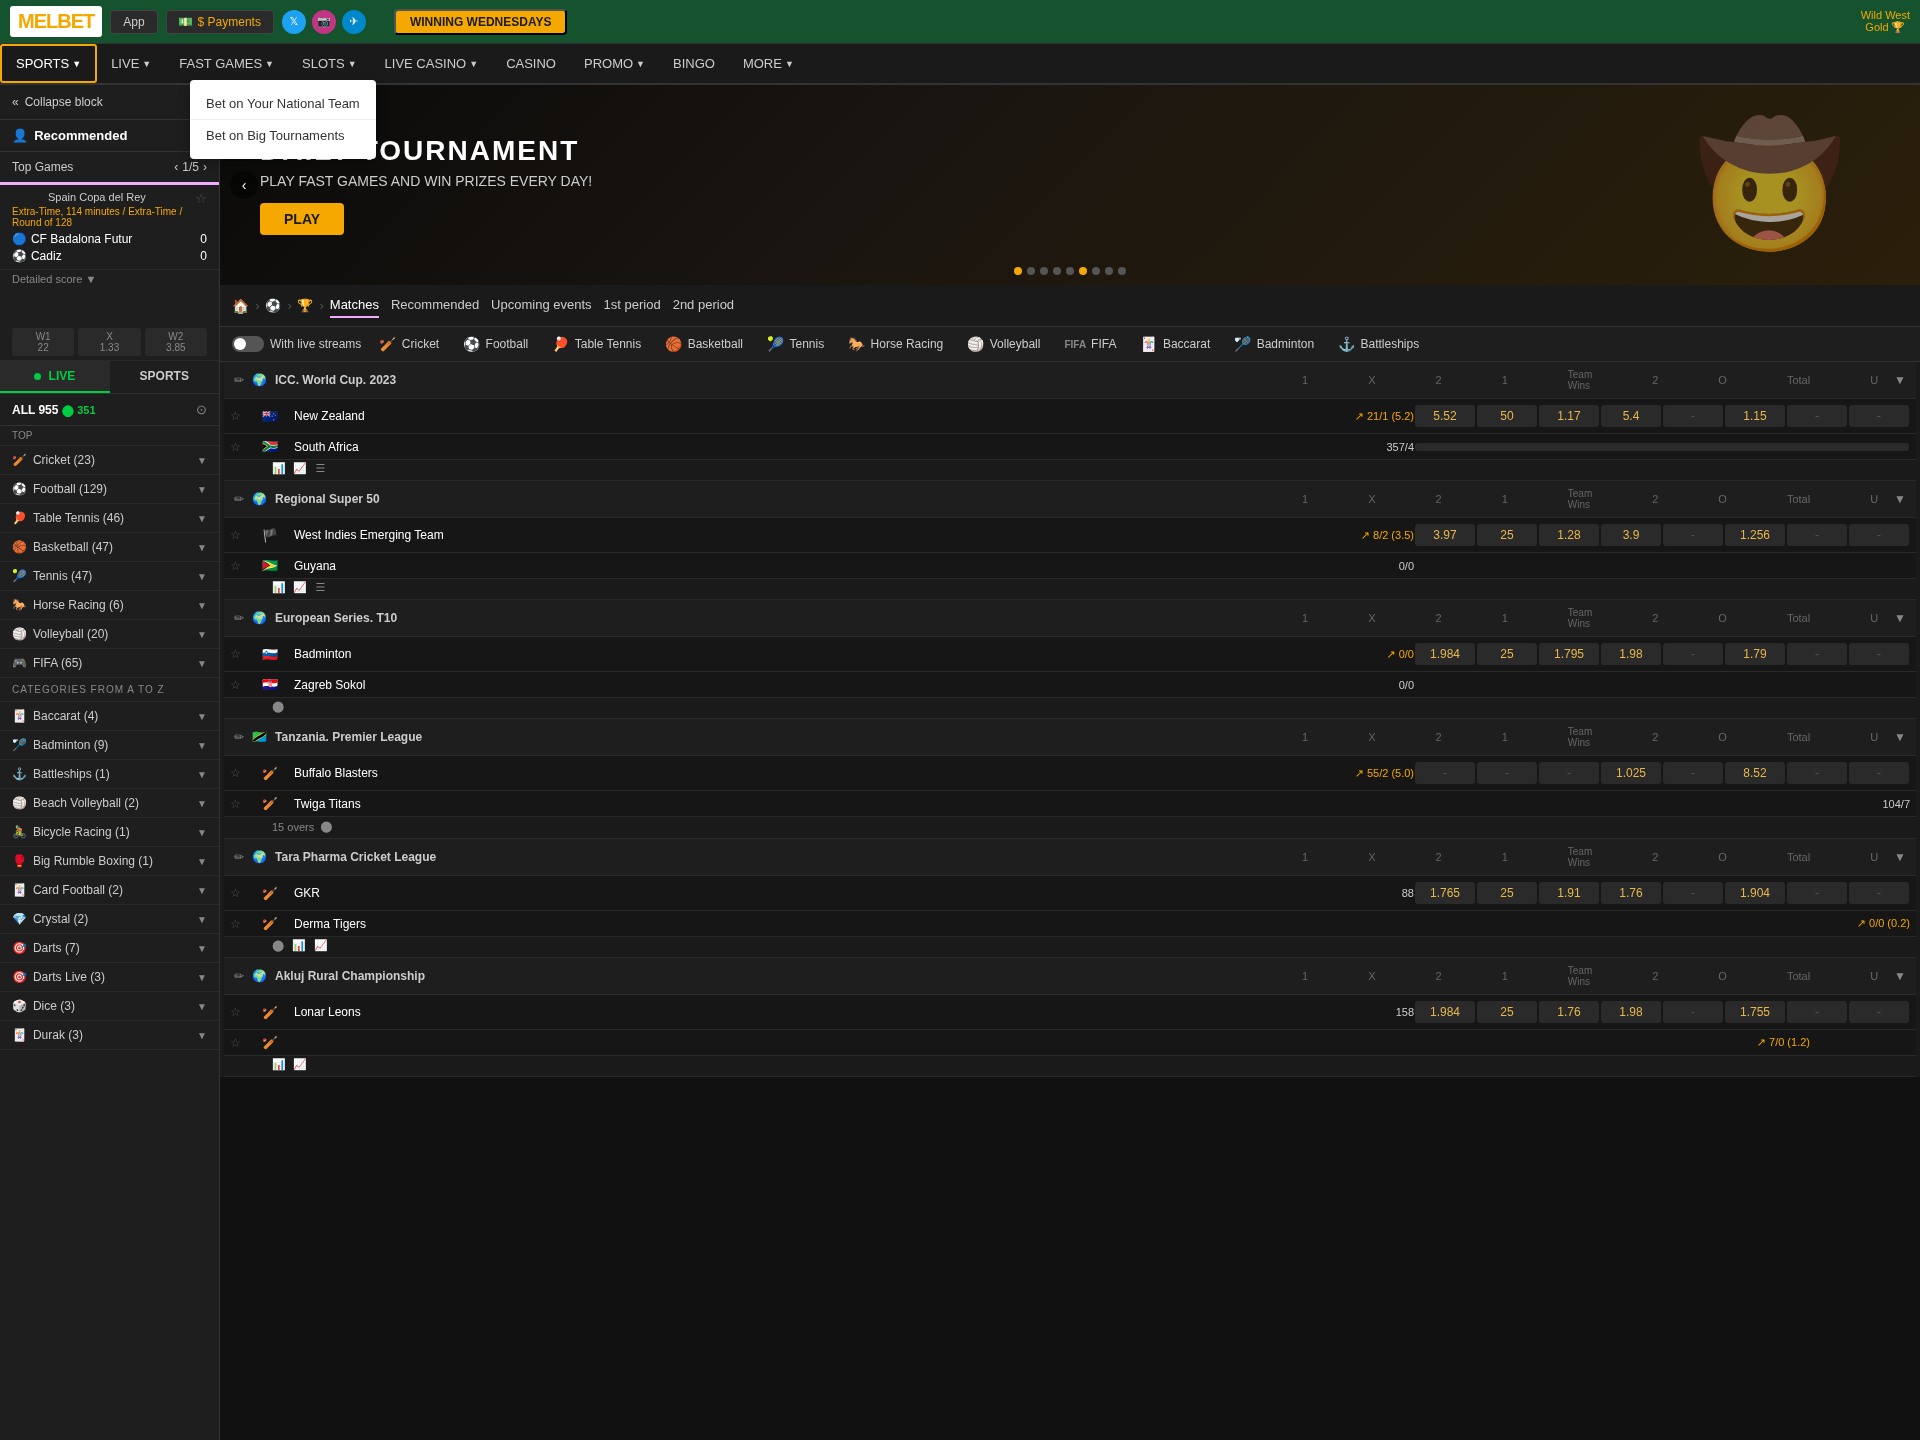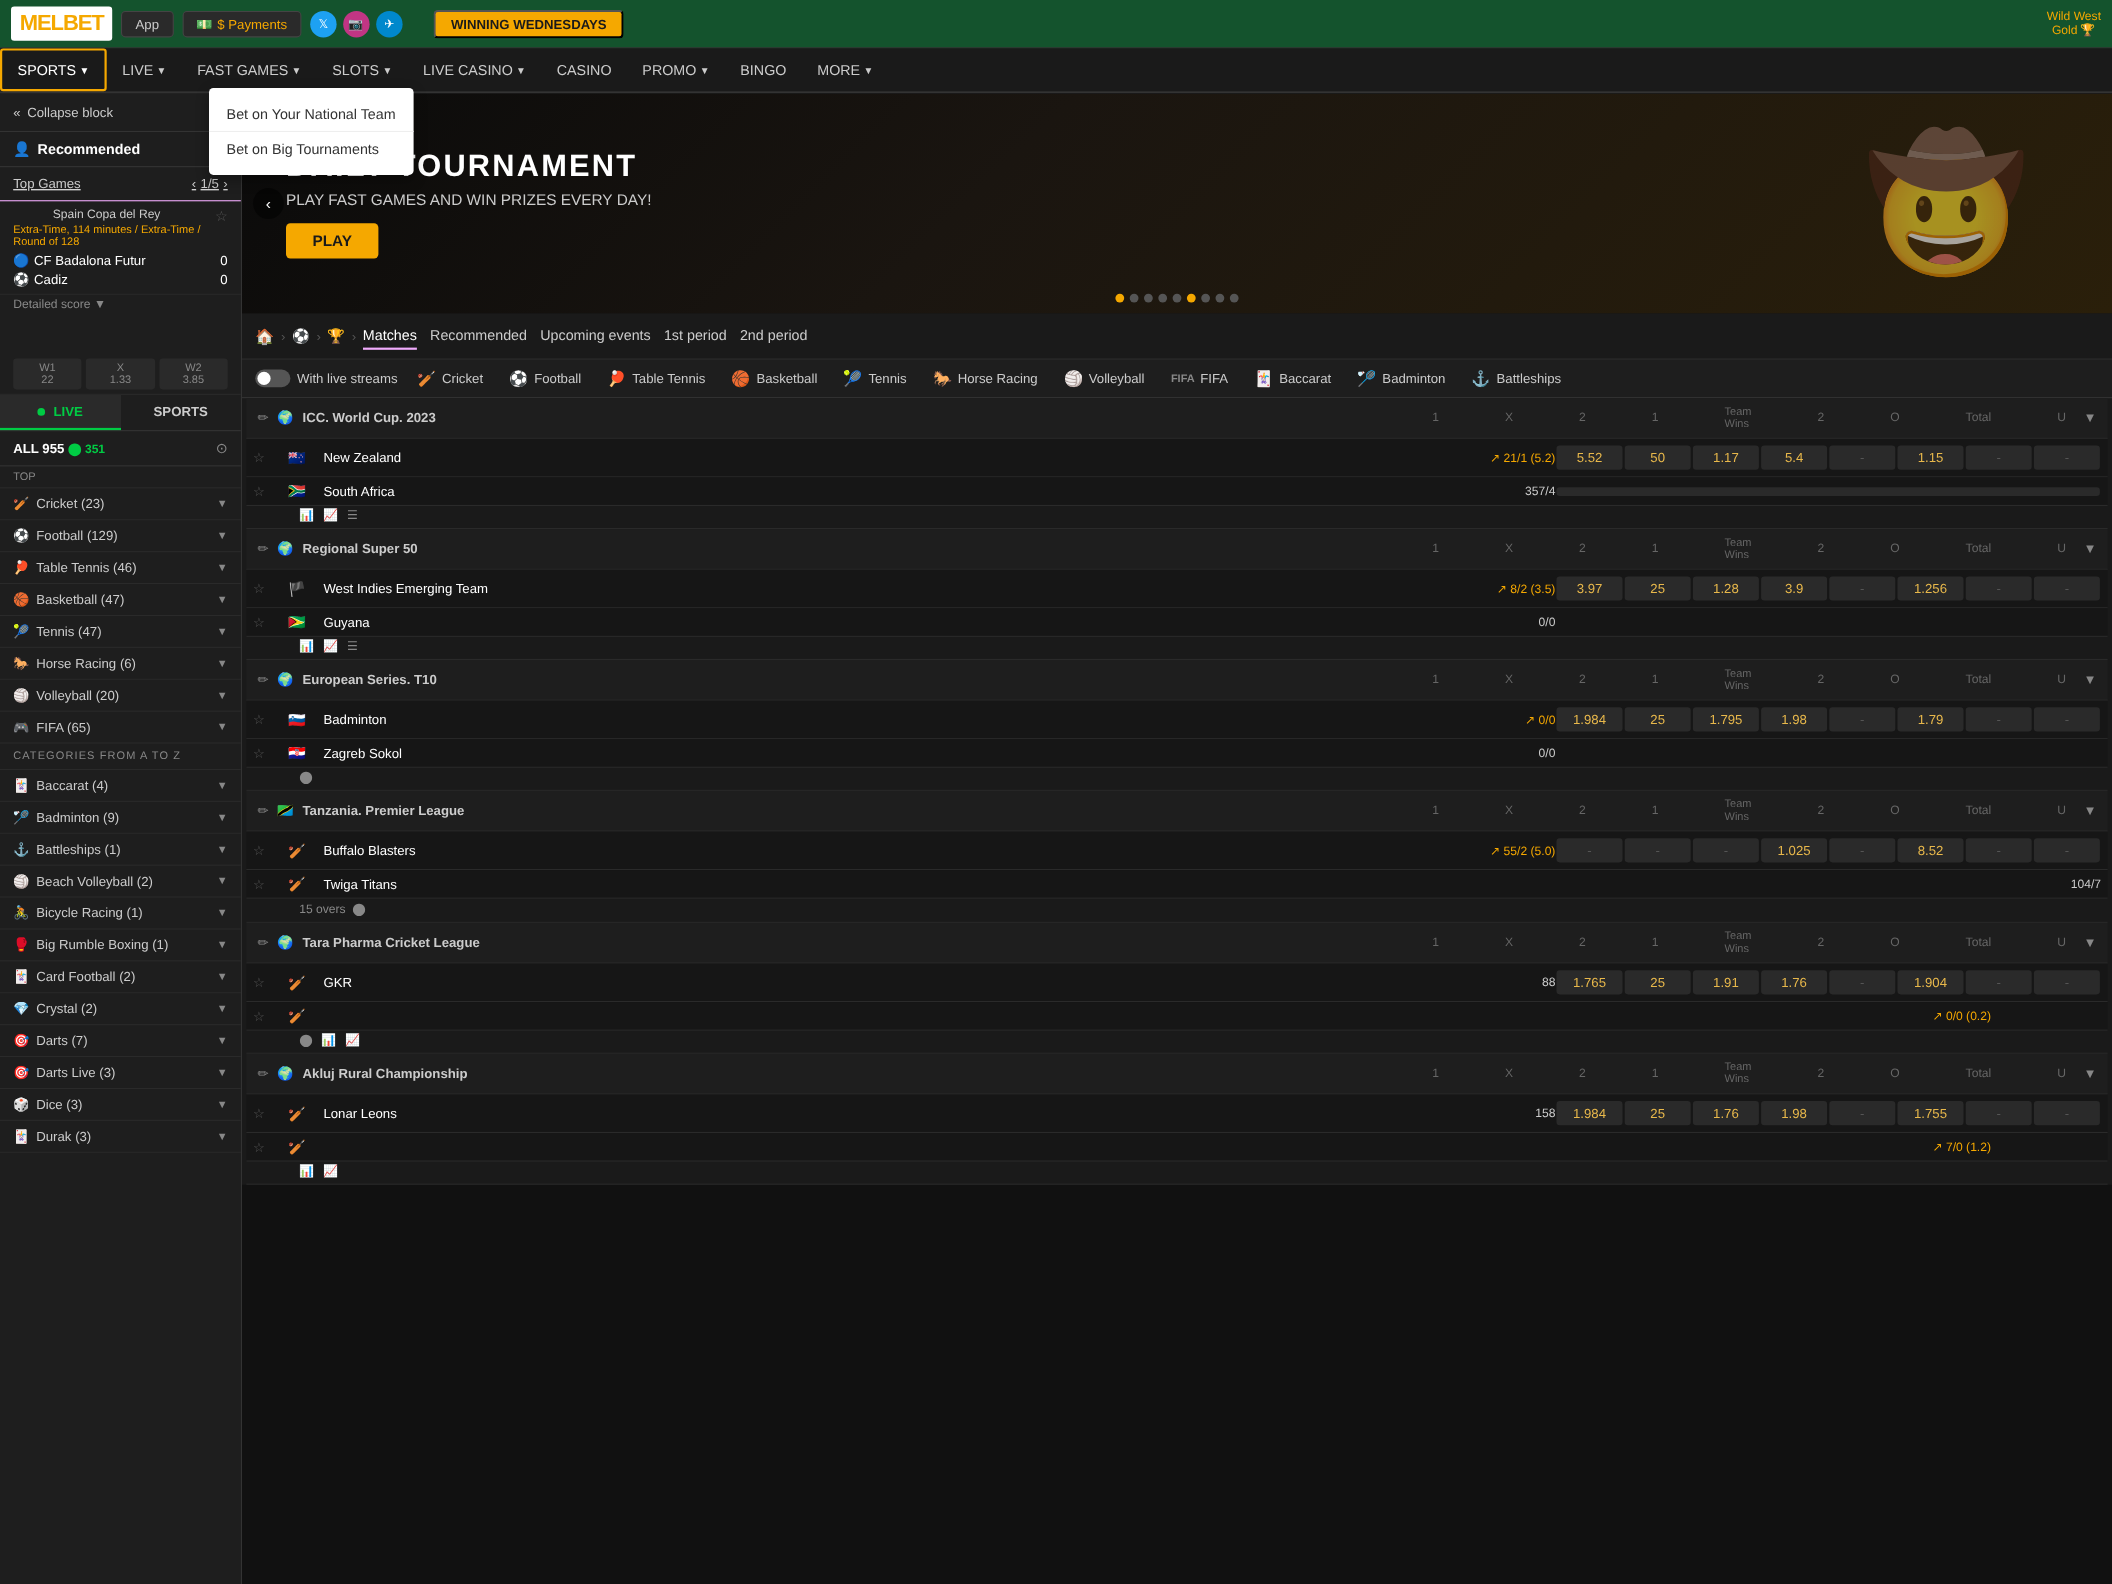--- a/index.html
+++ b/index.html
@@ -30,21 +30,21 @@
     .sports-dropdown-item:last-child { border-bottom: none; }
 
     
     .layout { display: flex; height: calc(100vh - 82px); }
 
     
     .sidebar { width: 220px; min-width: 220px; background: #1e1e1e; overflow-y: auto; border-right: 1px solid #333; }
     .collapse-block { display: flex; align-items: center; gap: 6px; padding: 10px 12px; color: #ccc; font-size: 12px; cursor: pointer; border-bottom: 1px solid #333; }
     .recommended-section { padding: 8px 12px; display: flex; align-items: center; gap: 6px; cursor: pointer; border-bottom: 1px solid #333; }
     .recommended-label { color: #fff; font-size: 13px; font-weight: bold; }
-    .top-games { display: flex; align-items: center; justify-content: space-between; padding: 8px 12px; border-bottom: 1px solid #f0abfc; text-decoration: underline; }
+    .top-games { display: flex; align-items: center; justify-content: space-between; padding: 8px 12px; border-bottom: 3px solid #f0abfc; }
     .top-games-label { color: #ccc; font-size: 12px; }
     .pagination { display: flex; align-items: center; gap: 4px; color: #ccc; font-size: 12px; }
 
     .game-item { padding: 6px 12px; border-bottom: 1px solid #2a2a2a; }
     .game-league { font-size: 11px; color: #ccc; margin-bottom: 3px; }
     .game-time { font-size: 10px; color: #f5a800; margin-bottom: 4px; }
     .game-score { display: flex; justify-content: space-between; font-size: 12px; color: #fff; }
     .odds-row { display: flex; gap: 4px; padding: 4px 12px; border-bottom: 1px solid #2a2a2a; }
     .odd-btn { background: #2a2a2a; border: none; color: #f5a800; padding: 3px 8px; border-radius: 3px; font-size: 11px; cursor: pointer; flex: 1; text-align: center; margin-top: 36px; }
     .odd-btn span { color: #888; font-size: 10px; display: block; }
@@ -690,20 +690,21 @@
           <div class="odds-cell">1.91</div>
           <div class="odds-cell">1.76</div>
           <div class="odds-cell dash">-</div>
           <div class="odds-cell">1.904</div>
           <div class="odds-cell dash">-</div>
           <div class="odds-cell dash">-</div>
         </div>
         <div style="display:grid;grid-template-columns:32px 32px 1fr 100px;align-items:center;padding:5px 6px;border-bottom:1px solid #2a2a2a;background:#161616;">
           <span class="star-icon">☆</span>
           <span>🏏</span>
+          <span style="color:#fff;font-size:12px;">Derma Tigers</span>
           <span style="color:#f5a800;font-size:11px;text-align:right;">↗ 0/0 (0.2)</span>
         </div>
         <div class="match-extra-row">
           <span class="extra-icon">⬤</span>
           <span class="extra-icon">📊</span>
           <span class="extra-icon">📈</span>
         </div>
 
         <div class="match-league-row">
           <span style="color:#888;font-size:12px;">✏</span>

